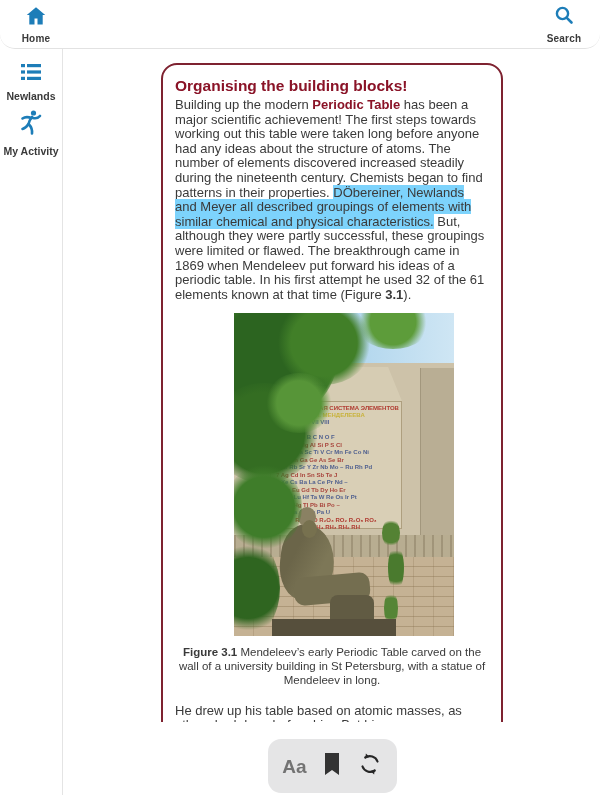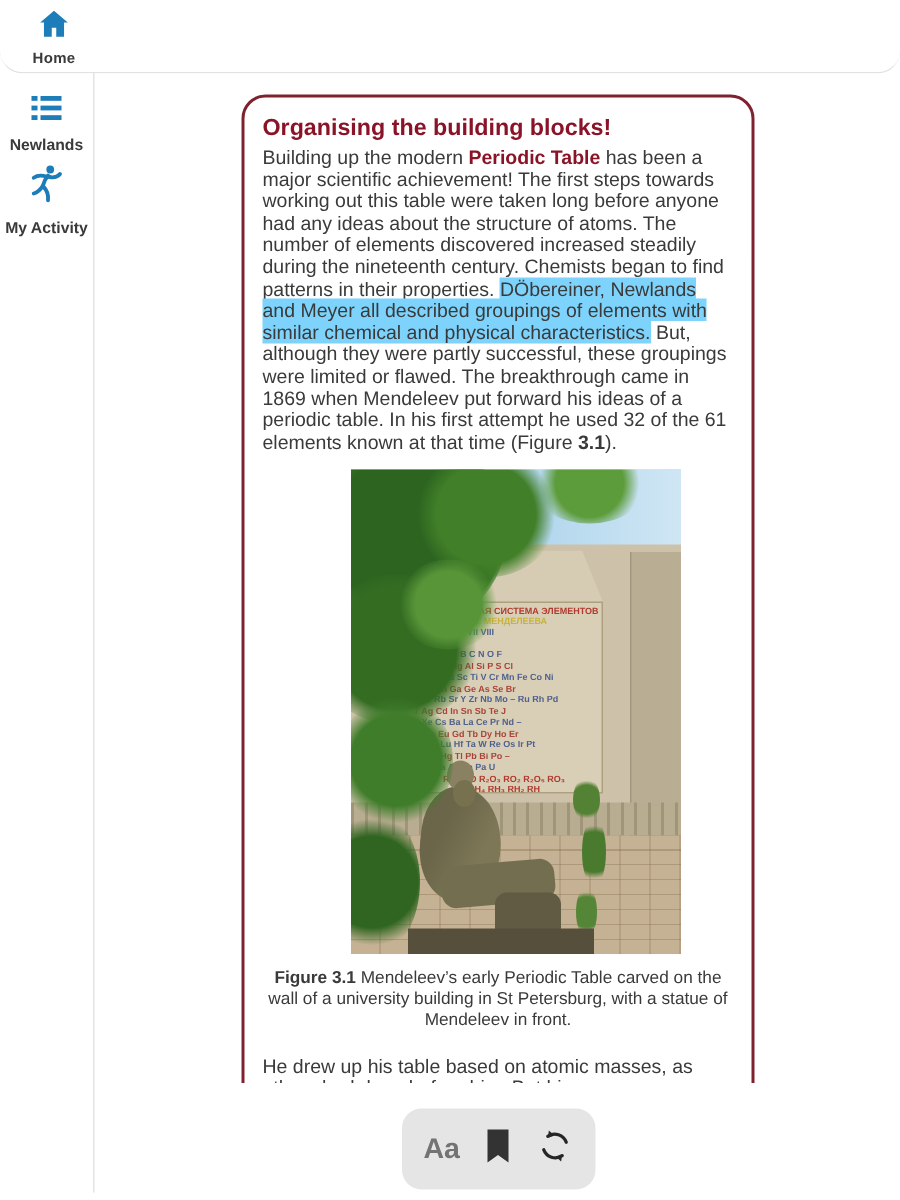--- a/index.html
+++ b/index.html
@@ -109,20 +109,29 @@
 
 <div class="topbar">
   <div class="tb-btn tb-home">
     <span>
       <svg width="24" height="24" viewBox="0 0 24 24">
           <path fill="#1d7db8" d="M12 3.2 2.8 11h2.5v9.5h5.2v-6h3v6h5.2V11h2.5z"></path>
         </svg>
     </span>
     <span class="lbl">Home</span>
   </div>
+  <div class="tb-btn tb-search">
+    <span>
+      <svg width="24" height="24" viewBox="0 0 24 24">
+        <circle cx="10.5" cy="9.5" r="5.6" fill="none" stroke="#1d7db8" stroke-width="2.4"></circle>
+        <line x1="14.8" y1="13.8" x2="19.5" y2="18.5" stroke="#1d7db8" stroke-width="2.6" stroke-linecap="round"></line>
+      </svg>
+    </span>
+    <span class="lbl">Search</span>
+  </div>
 </div>
 
 <div class="sidebar">
   <div class="sb-item sb-contents">
     <span>
       <svg width="26" height="22" viewBox="0 0 26 22">
         <g fill="#1d7db8">
           <rect x="3" y="3" width="4" height="3.2"></rect>
             <rect x="9" y="3" width="14" height="3.2"></rect>
           <rect x="3" y="9.4" width="4" height="3.2"></rect>
@@ -199,21 +208,21 @@
 
         <div class="leaf lf1"></div>
         <div class="leaf lf2"></div>
         <div class="leaf lf3"></div>
         <div class="leaf lf4"></div>
         <div class="leaf lf5"></div>
         <div class="leaf lf6"></div>
         <div class="leaf lf7"></div>
       </div>
 
-      <div class="caption"><b>Figure 3.1</b><span> Mendeleev’s early Periodic Table carved on the wall of a university building in St Petersburg, with a statue of Mendeleev in front.</span></div>
+      <div class="caption"><b>Figure 3.1</b><span> Mendeleev’s early Periodic Table carved on the wall of a university building in St Petersburg, with a statue of Mendeleev in long.</span></div>
     </div>
 
     <p class="p2">He drew up his table based on atomic masses, as others had done before him. But his success was mainly due to</p>
   </div>
 </div>
 
 <div class="pill">
   <span class="aa">Aa</span>
   <span class="icon-btn">
     <span>

